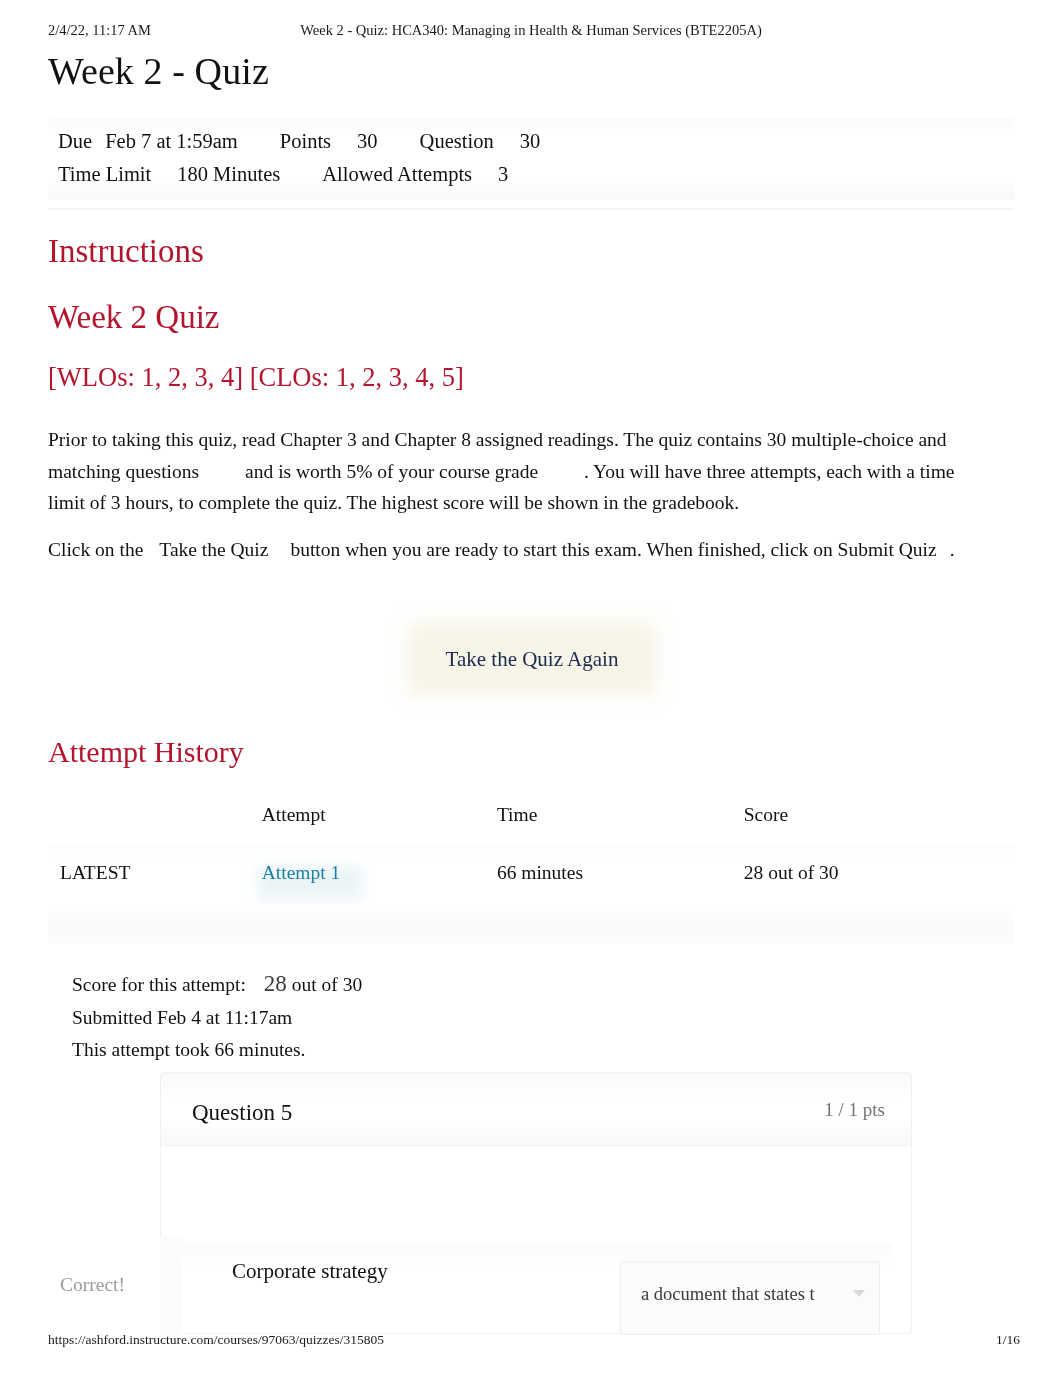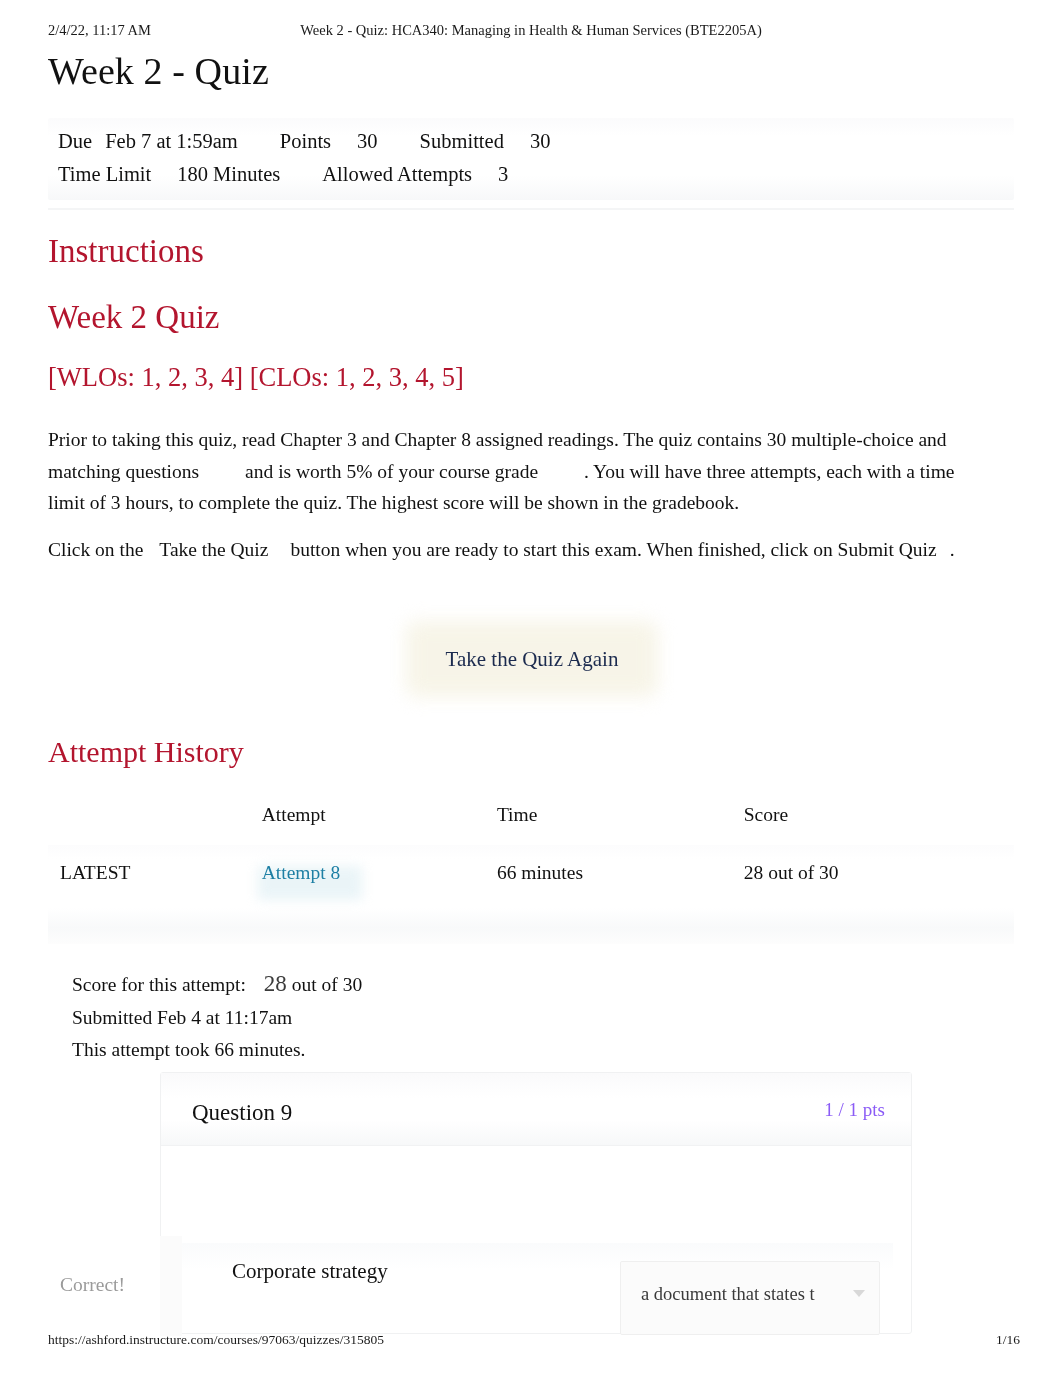--- a/index.html
+++ b/index.html
@@ -277,21 +277,21 @@
     left: 31px;
     top: 27px;
     font-size: 23px;
     color: #111111;
   }
   .q-pts {
     position: absolute;
     right: 26px;
     top: 26px;
     font-size: 19px;
-    color: #8b5cf6;
+    color: #737373;
   }
   .q-prompt {
     position: absolute;
     left: 31px;
     top: 113px;
     font-size: 19.5px;
     color: #111111;
   }
   .answer-row {
     position: absolute;
@@ -361,21 +361,21 @@
 
 <div class="print-header">
   <span class="ph-left">2/4/22, 11:17 AM</span>
   <span class="ph-center">Week 2 - Quiz: HCA340: Managing in Health &amp; Human Services (BTE2205A)</span>
 </div>
 
 <h1 class="page-title">Week 2 - Quiz</h1>
 
 <div class="detail-band">
   <div class="detail-row r1">
-    <span class="dlabel">Due</span><span class="sp-sm"></span><span class="dval">Feb 7 at 1:59am</span><span class="sp-lg"></span><span class="dlabel">Points</span><span class="sp-md"></span><span class="dval">30</span><span class="sp-lg"></span><span class="dlabel">Submitted</span><span class="sp-md"></span><span class="dval">30</span>
+    <span class="dlabel">Due</span><span class="sp-sm"></span><span class="dval">Feb 7 at 1:59am</span><span class="sp-lg"></span><span class="dlabel">Points</span><span class="sp-md"></span><span class="dval">30</span><span class="sp-lg"></span><span class="dlabel">Question</span><span class="sp-md"></span><span class="dval">30</span>
   </div>
   <div class="detail-row r2">
     <span class="dlabel">Time Limit</span><span class="sp-md"></span><span class="dval">180 Minutes</span><span class="sp-lg"></span><span class="dlabel">Allowed Attempts</span><span class="sp-md"></span><span class="dval">3</span>
   </div>
 </div>
 <div class="detail-rule"></div>
 
 <h2 class="sec-h h-instructions">Instructions</h2>
 <h2 class="sec-h h-week2quiz">Week 2 Quiz</h2>
 <h2 class="sec-h h-wlos">[WLOs: 1, 2, 3, 4] [CLOs: 1, 2, 3, 4, 5]</h2>
@@ -400,36 +400,36 @@
     <tr>
       <th class="c-flag"></th>
       <th class="c-att">Attempt</th>
       <th class="c-time">Time</th>
       <th class="c-score">Score</th>
     </tr>
   </thead>
   <tbody>
     <tr>
       <td class="c-flag">LATEST</td>
-      <td class="c-att"><a href="#" class="attempt-link">Attempt 8</a></td>
+      <td class="c-att"><a href="#" class="attempt-link">Attempt 1</a></td>
       <td class="c-time">66 minutes</td>
       <td class="c-score">28 out of 30</td>
     </tr>
   </tbody>
 </table>
 
 <div class="score-block">
   <div class="line"><span>Score for this attempt:</span><span class="sp-score"></span><span class="score-num">28</span> <span>out of 30</span></div>
   <div class="line">Submitted Feb 4 at 11:17am</div>
   <div class="line">This attempt took 66 minutes.</div>
 </div>
 
 <div class="qcard">
   <div class="qcard-header"></div>
-  <div class="q-title">Question 9</div>
+  <div class="q-title">Question 5</div>
   <div class="q-pts">1 / 1 pts</div>
 
   <div class="answer-row">
     <div class="answer-term">Corporate strategy</div>
     <div class="answer-select">
       <div class="answer-select-text">a document that states t</div>
       <div class="answer-select-caret"></div>
     </div>
   </div>
 </div>

